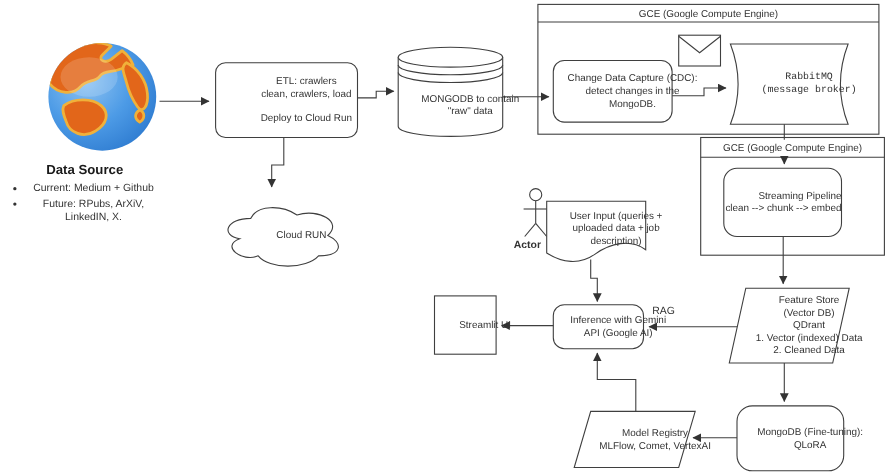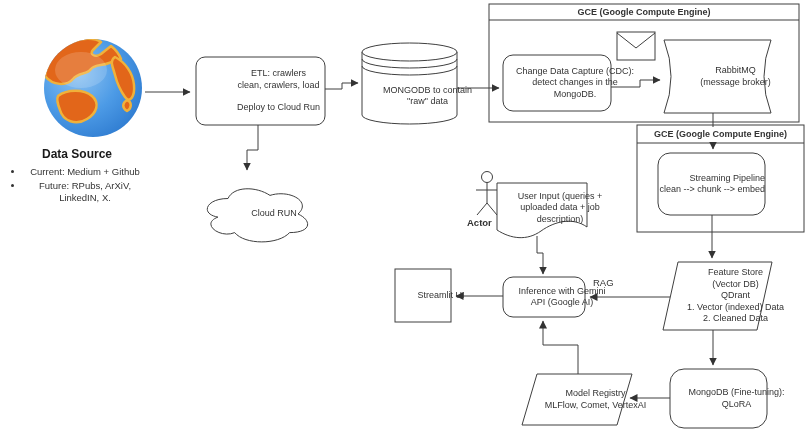--- a/index.html
+++ b/index.html
@@ -3,21 +3,21 @@
 <meta charset="utf-8">
 <style>
   html,body{margin:0;padding:0;background:#fff;}
   .canvas{position:relative;width:806px;height:431px;background:#fff;overflow:hidden;
           font-family:"Liberation Sans",sans-serif;color:#333;}
   svg.layer{position:absolute;left:0;top:0;}
   .lbl{position:absolute;display:flex;flex-direction:column;align-items:center;
        justify-content:center;text-align:center;font-size:9px;line-height:11.5px;color:#333;}
   .lbl span{white-space:nowrap;display:block;padding-left:36px;}
   .hdr{position:absolute;display:flex;align-items:center;justify-content:center;
-       font-weight:bold;font-size:9px;color:#333;}
+       font-weight:normal;font-size:9px;color:#333;}
   .title{position:absolute;font-weight:bold;font-size:12px;color:#1a1a1a;}
   .bullets{position:absolute;left:8px;top:166px;width:122px;margin:0;padding:0 0 0 16px;
            font-size:9.5px;line-height:12px;text-align:left;color:#333;}
   .bullets li{margin:0 0 2px 0;text-align:center;}
   .gap{margin-top:11px;}
   .tag{position:absolute;font-size:9.5px;color:#333;}
 </style>
 </head>
 <body>
 
@@ -142,21 +142,21 @@
   </div>
 
   <div class="hdr" style="left:489px;top:4px;width:310px;height:16px;">GCE (Google Compute Engine)</div>
 
   <div class="lbl" style="left:503px;top:55px;width:108px;height:56px;">
     <span>Change Data Capture (CDC):</span>
     <span>detect changes in the</span>
     <span>MongoDB.</span>
   </div>
 
-  <div class="lbl" style="left:664px;top:40px;width:107px;height:73px;">
+  <div class="lbl" style="left:664px;top:40px;width:107px;height:73px;font-family:Liberation Mono, monospace;">
     <span>RabbitMQ</span>
     <span>(message broker)</span>
   </div>
 
   <div class="hdr" style="left:637px;top:125px;width:167px;height:18px;">GCE (Google Compute Engine)</div>
 
   <div class="lbl" style="left:658px;top:153px;width:107px;height:62px;align-items:flex-end;">
     <span>Streaming Pipeline</span>
     <span>clean --&gt; chunk --&gt; embed</span>
   </div>

